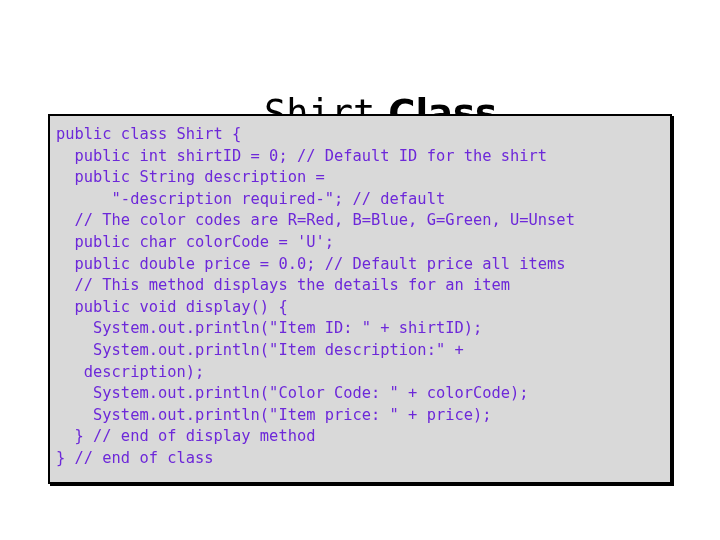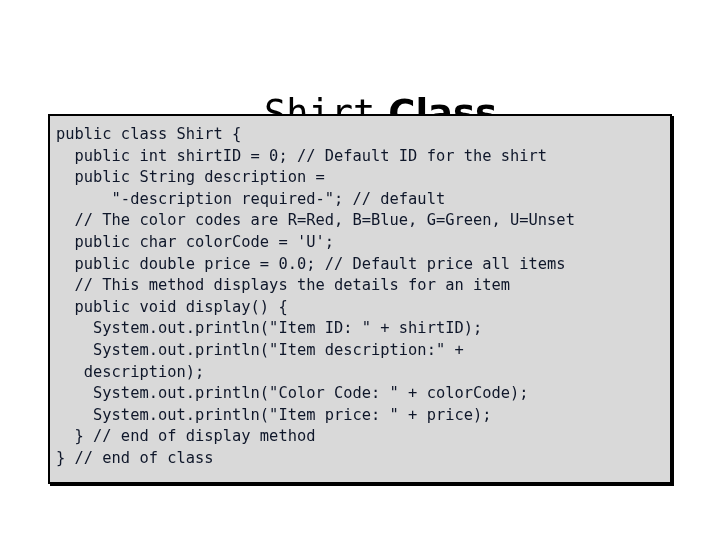--- a/index.html
+++ b/index.html
@@ -50,21 +50,21 @@
     border: 2px solid #000000;
     box-shadow: 2px 2px 0 0 #000000;
     padding: 8px 0 0 6px;
     overflow: hidden;
   }
   .code-block {
     margin: 0;
     font-family: "DejaVu Sans Mono", "Liberation Mono", monospace;
     font-size: 15.4px;
     line-height: 21.6px;
-    color: #0f172a;
+    color: #6d28d9;
     white-space: pre;
     letter-spacing: 0px;
   }
   .code-line {
     display: block;
     white-space: pre;
     height: 21.6px;
   }
 </style>
 </head>

